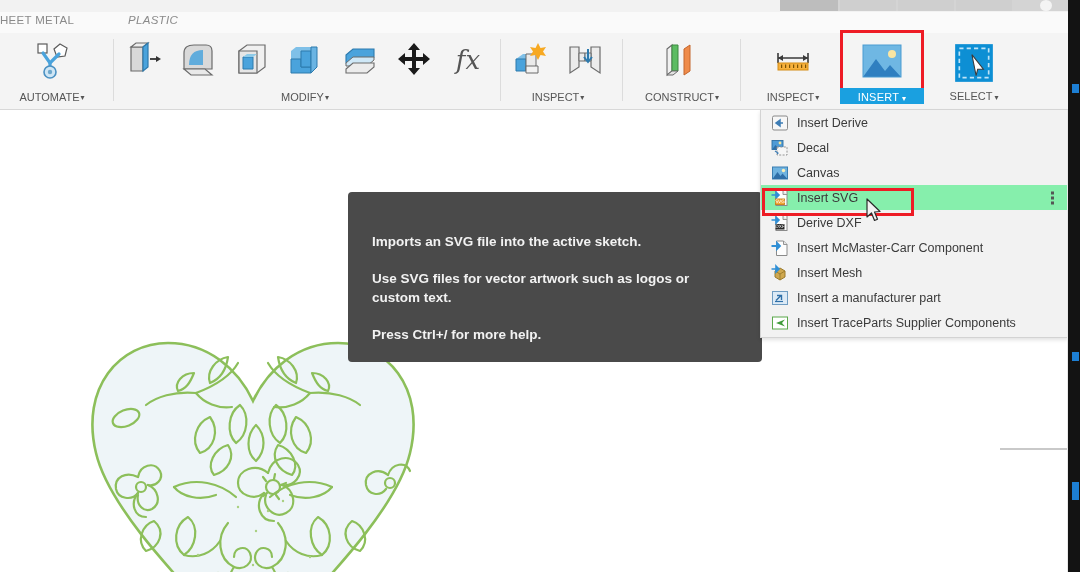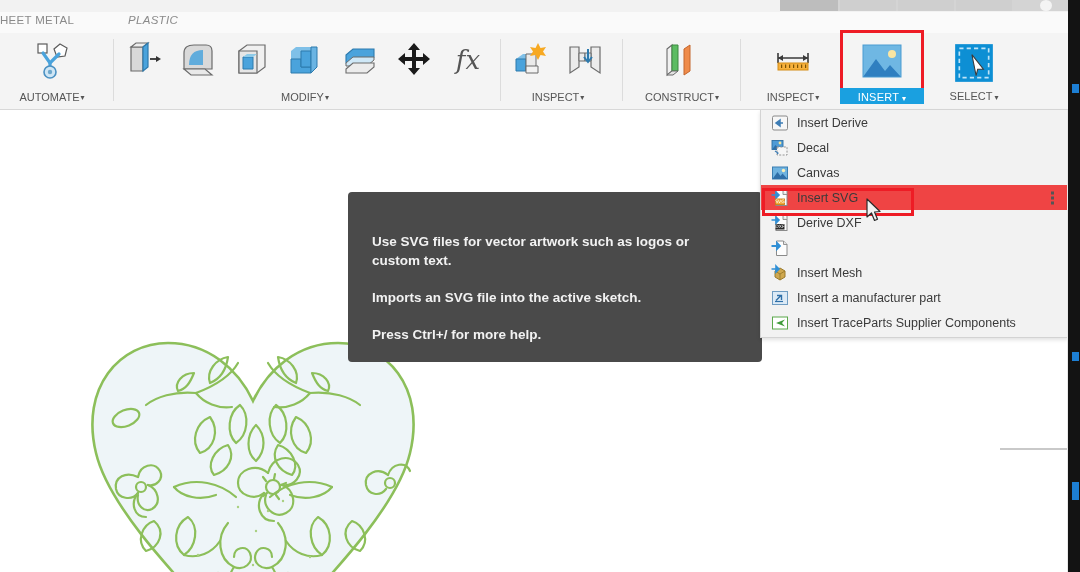--- a/index.html
+++ b/index.html
@@ -125,21 +125,21 @@
     box-shadow: 0 2px 4px rgba(0,0,0,0.12);
   }
   .menu-item {
     position: relative;
     height: 25px;
     display: flex; align-items: center;
     padding-left: 10px;
     font-size: 12.5px; color: #3a3a3a;
     white-space: nowrap;
   }
-  .menu-item.selected { background: #ef4444; }
+  .menu-item.selected { background: #86efac; }
   .mi-icon {
     width: 18px; height: 18px; margin-right: 8px;
     flex: 0 0 18px;
     position: relative;
   }
   .mi-label { position: relative; top: 0px; }
   .kebab {
     position: absolute; right: 12px; top: 50%; transform: translateY(-50%);
     width: 4px;
   }
@@ -433,22 +433,22 @@
           <circle cx="232" cy="232" r="1.2" fill="#a8cf80" stroke="none"></circle>
           <circle cx="120" cy="230" r="1.2" fill="#a8cf80" stroke="none"></circle>
         </g>
       </svg>
     </div>
 
     <div class="seam-h"></div>
   </div>
 
   <div class="tooltip">
+    <div class="tt-line">Imports an SVG file into the active sketch.</div>
     <div class="tt-line">Use SVG files for vector artwork such as logos or custom text.</div>
-    <div class="tt-line">Imports an SVG file into the active sketch.</div>
     <div class="tt-line last">Press Ctrl+/ for more help.</div>
   </div>
 
   <div class="dropdown">
 
     <div class="menu-item">
       <span class="mi-icon">
         <svg viewBox="0 0 18 18" width="18" height="18">
           <rect x="1.5" y="2" width="15" height="14" rx="1.5" fill="#f7f7f7" stroke="#8a8a8a" stroke-width="1"></rect>
           <path d="M5 9 h7 M9 6 l-4 3 4 3z" stroke="#3e7db5" stroke-width="1.5" fill="#3e7db5"></path>
@@ -513,20 +513,21 @@
     </div>
 
     <div class="menu-item">
       <span class="mi-icon">
         <svg viewBox="0 0 18 18" width="18" height="18">
           <path d="M5.5 2 h7 l3.5 3.5 v11 h-10.5z" fill="#fdfdfd" stroke="#8a8a8a" stroke-width="1"></path>
           <path d="M12.5 2 v3.5 h3.5" fill="#e6e6e6" stroke="#8a8a8a" stroke-width="0.9"></path>
           <path d="M0.5 7 h8 M6 4 l3 3 -3 3z" stroke="#2f8fd6" stroke-width="1.8" fill="#2f8fd6"></path>
         </svg>
       </span>
+      <span class="mi-label">Insert McMaster-Carr Component</span>
     </div>
 
     <div class="menu-item">
       <span class="mi-icon">
         <svg viewBox="0 0 18 18" width="18" height="18">
           <path d="M4 7 l5 -3 5 3 v6 l-5 3 -5 -3z" fill="#cfa84f" stroke="#9a7a2c" stroke-width="1"></path>
           <path d="M4 7 l5 3 5 -3 M9 10 v6" stroke="#9a7a2c" stroke-width="0.9" fill="none"></path>
           <path d="M0.5 5 h7 M5 2 l3 3 -3 3z" stroke="#2f8fd6" stroke-width="1.6" fill="#2f8fd6"></path>
         </svg>
       </span>

